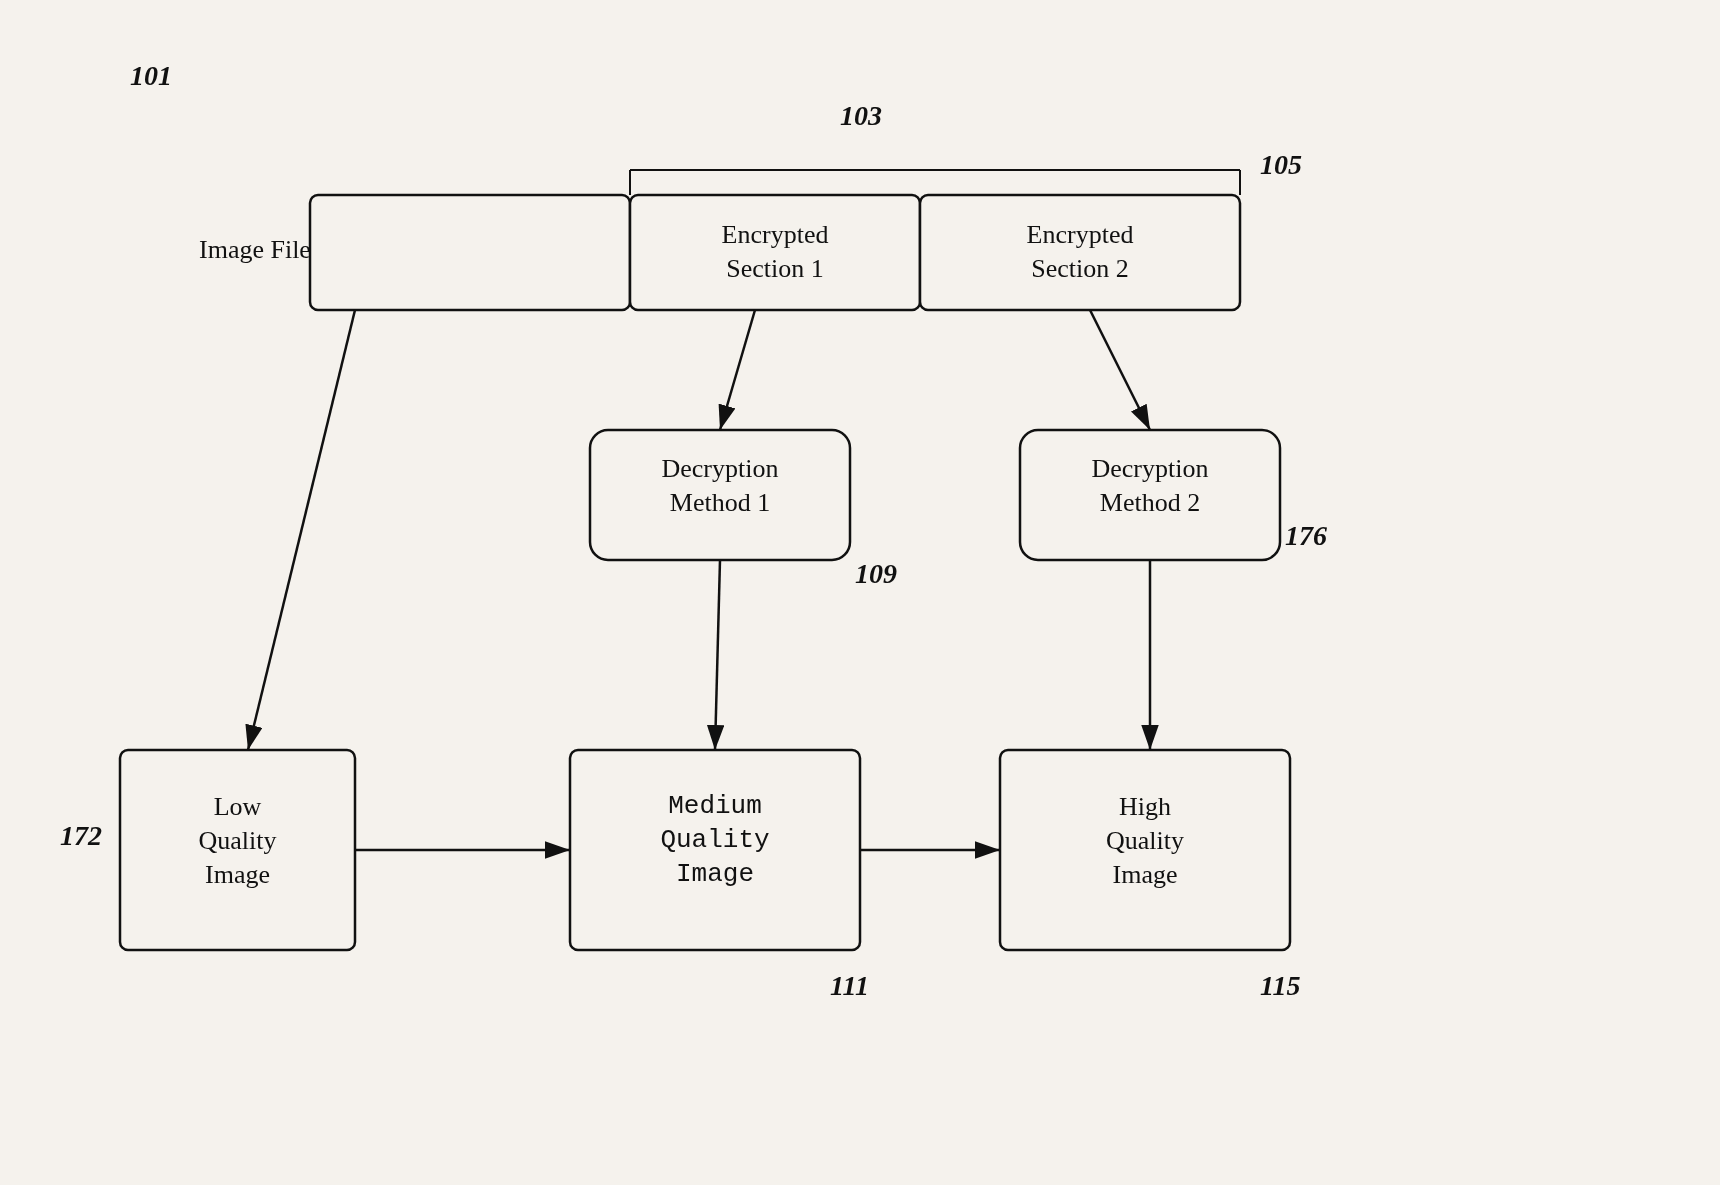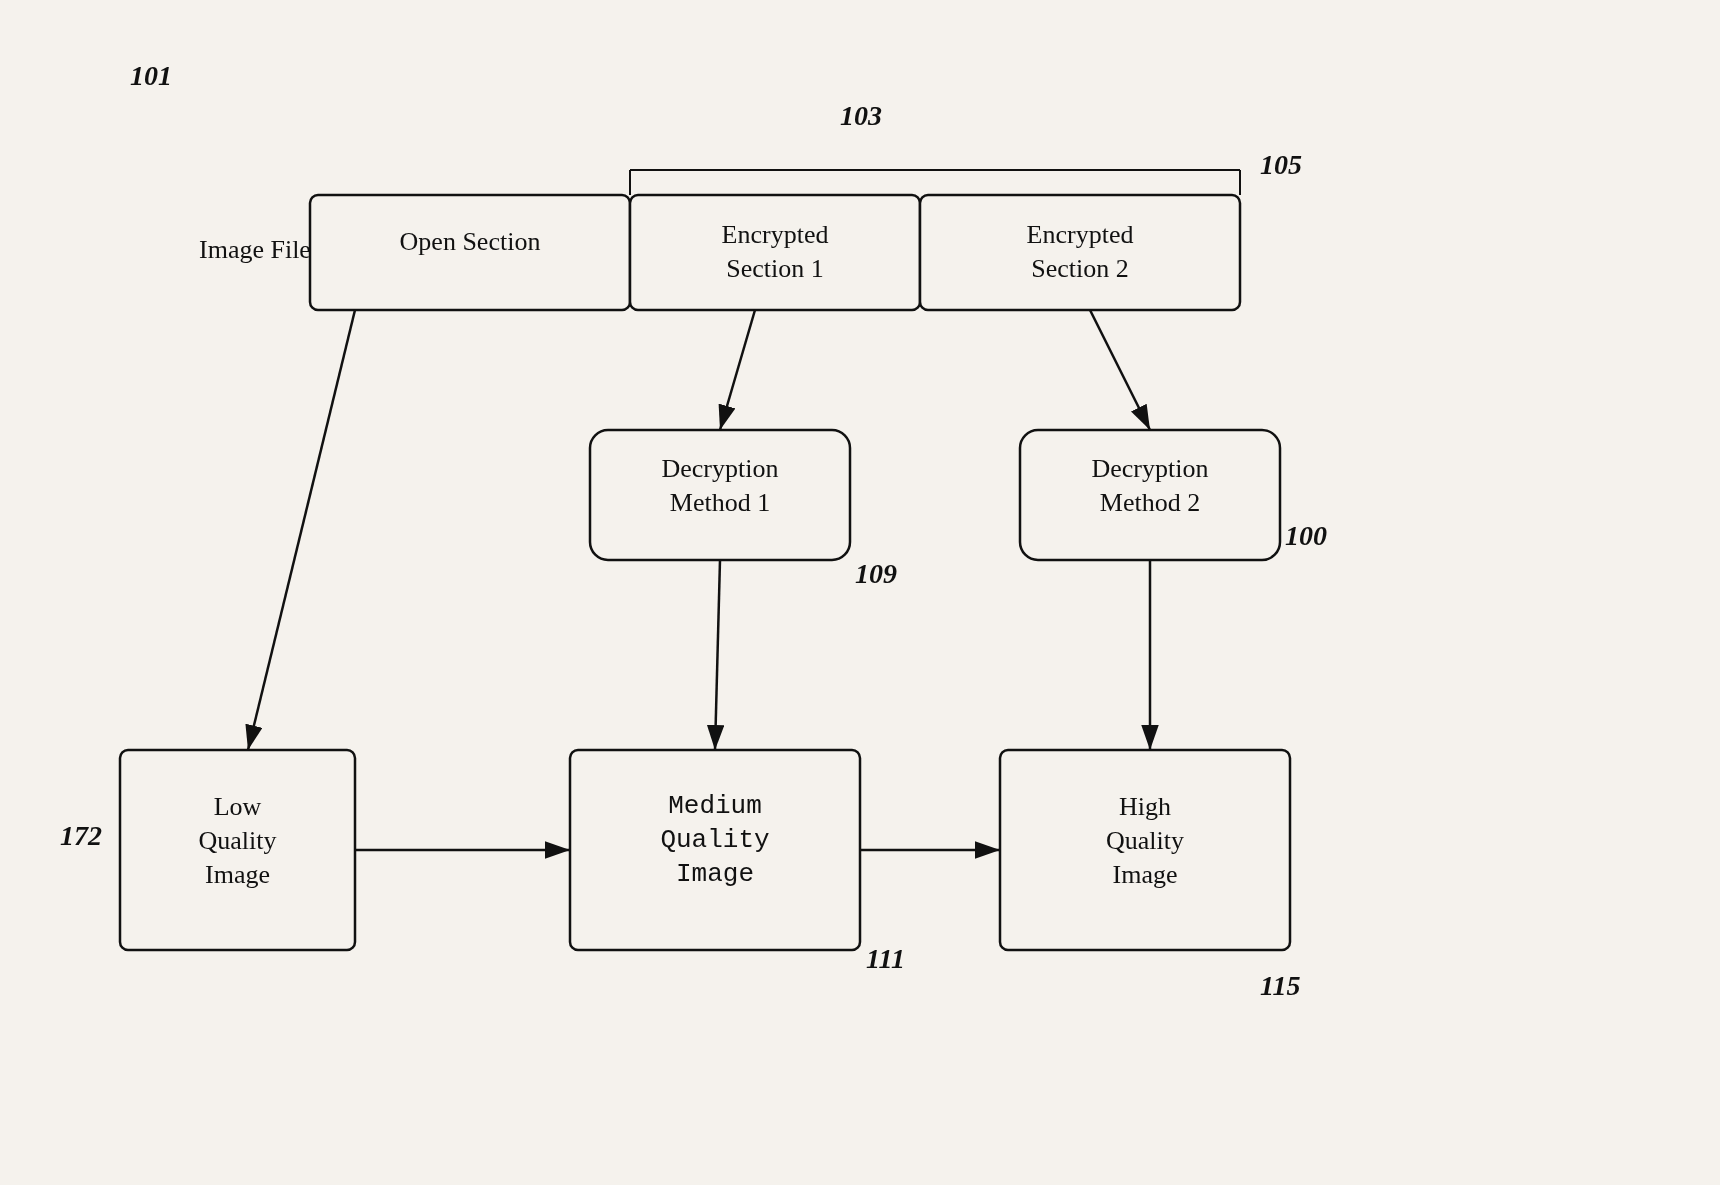--- a/index.html
+++ b/index.html
@@ -102,53 +102,52 @@
   </svg>
 
   <div class="label ref-num" style="left:130px; top:60px;">101</div>
 
   <div class="label image-file-label" style="left:155px; top:235px;margin-left:44px;">Image File</div>
 
   <div class="label ref-num" style="left:840px; top:100px;text-align:right;">103</div>
 
   <div class="label ref-num" style="left:1260px; top:130px;margin-top:19px;">105</div>
 
-  <div class="label box-label" style="left:315px; top:225px; width:310px;">Open Section</div>
 
   <div class="label box-label" style="left:632px; top:218px; width:286px;">
     <span>Encrypted<br>Section 1</span>
   </div>
 
   <div class="label box-label" style="left:922px; top:218px; width:316px;">
     <span>Encrypted<br>Section 2</span>
   </div>
 
   <div class="label box-label" style="left:592px; top:452px; width:256px;">
     <span>Decryption<br>Method 1</span>
   </div>
 
   <div class="label ref-num" style="left:855px; top:520px;margin-top:38px;">109</div>
 
   <div class="label box-label" style="left:1022px; top:452px; width:256px;">
     <span>Decryption<br>Method 2</span>
   </div>
 
-  <div class="label ref-num" style="left:1285px; top:520px;">100</div>
+  <div class="label ref-num" style="left:1285px; top:520px;">176</div>
 
   <div class="label ref-num" style="left:60px; top:820px;">172</div>
 
   <div class="label box-label" style="left:122px; top:790px; width:231px;">
     <span>Low<br>Quality<br>Image</span>
   </div>
 
   <div class="label box-label" style="left:572px; top:790px; width:286px;font-family:Liberation Mono, monospace;">
     <span>Medium<br>Quality<br>Image</span>
   </div>
 
-  <div class="label ref-num" style="left:830px; top:943px;margin-left:36px;">111</div>
+  <div class="label ref-num" style="left:830px; top:970px;">111</div>
 
   <div class="label box-label" style="left:1002px; top:790px; width:286px;">
     <span>High<br>Quality<br>Image</span>
   </div>
 
   <div class="label ref-num" style="left:1260px; top:970px;text-align:center;">115</div>
 
 </div>
 
 </body></html>

